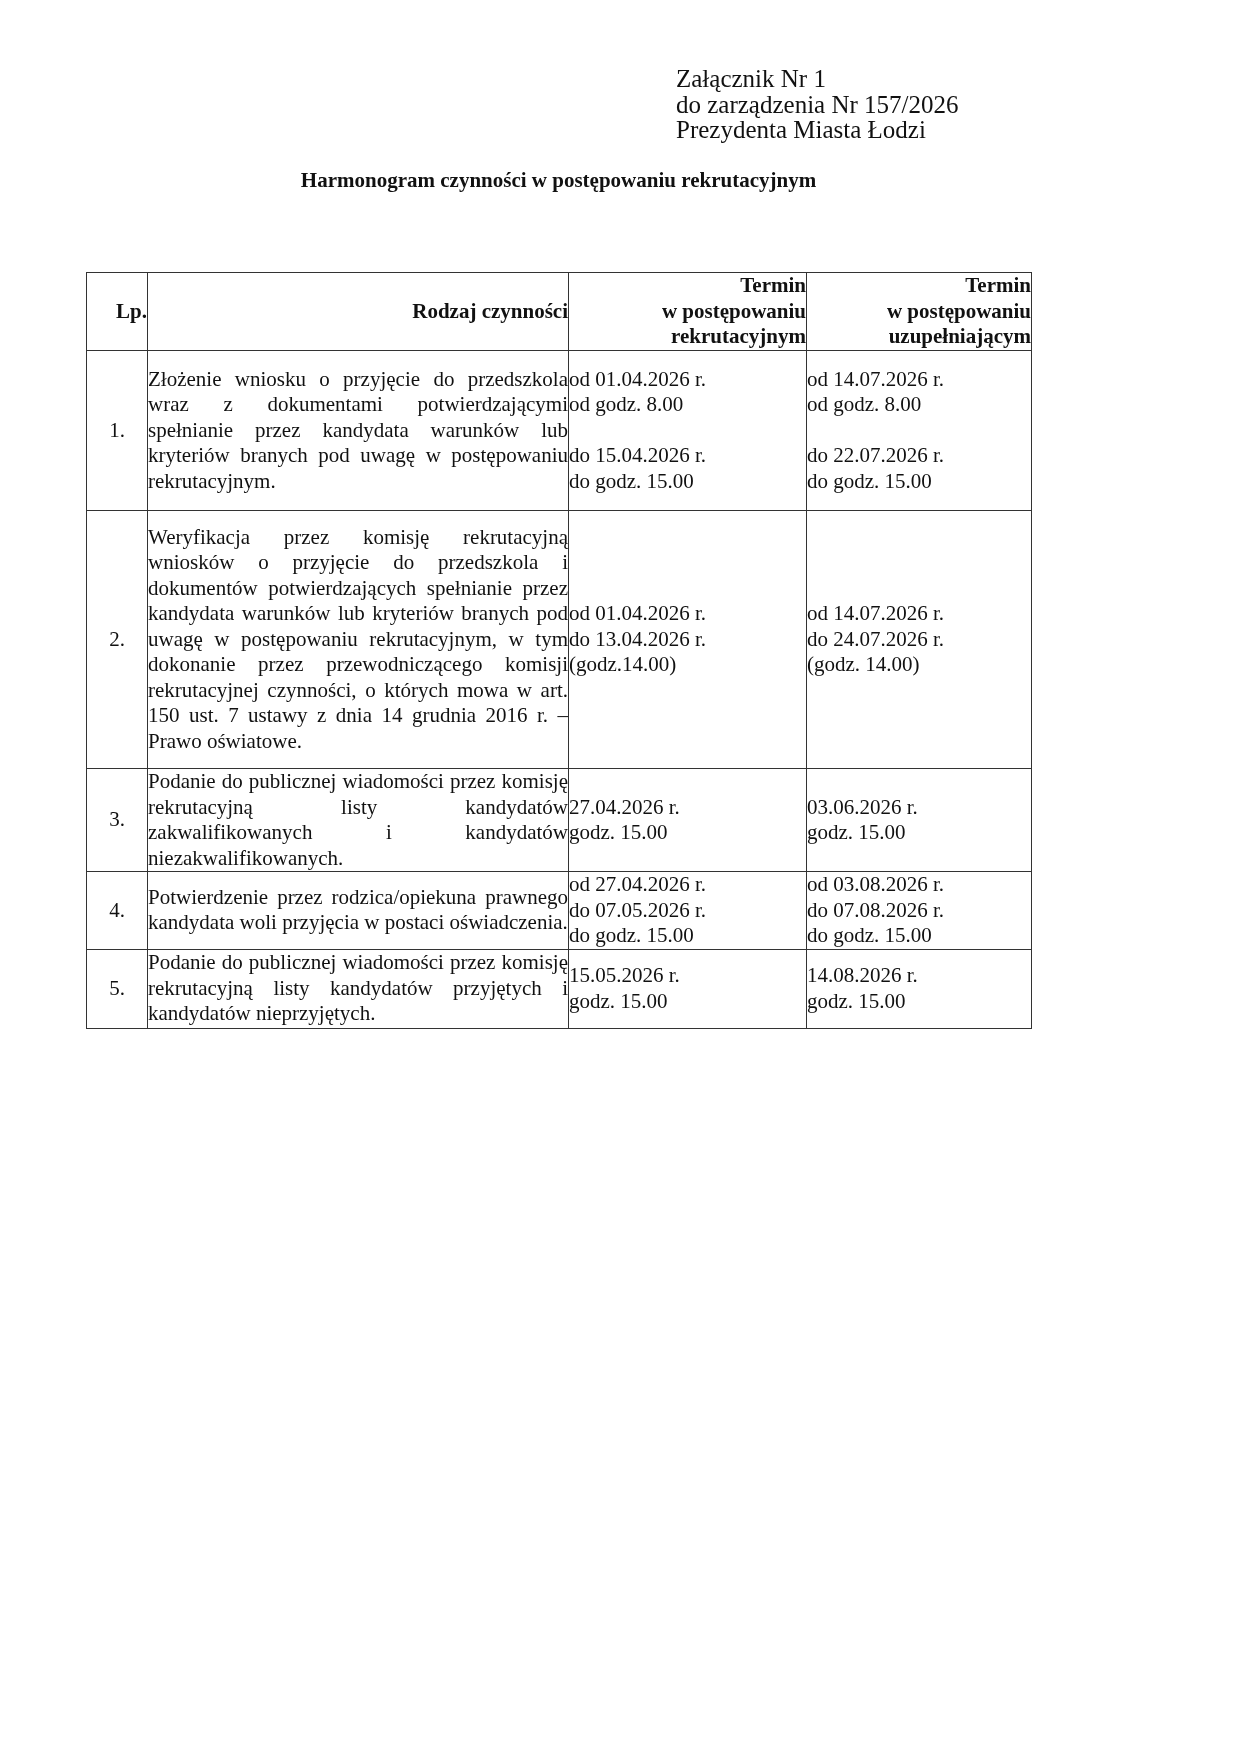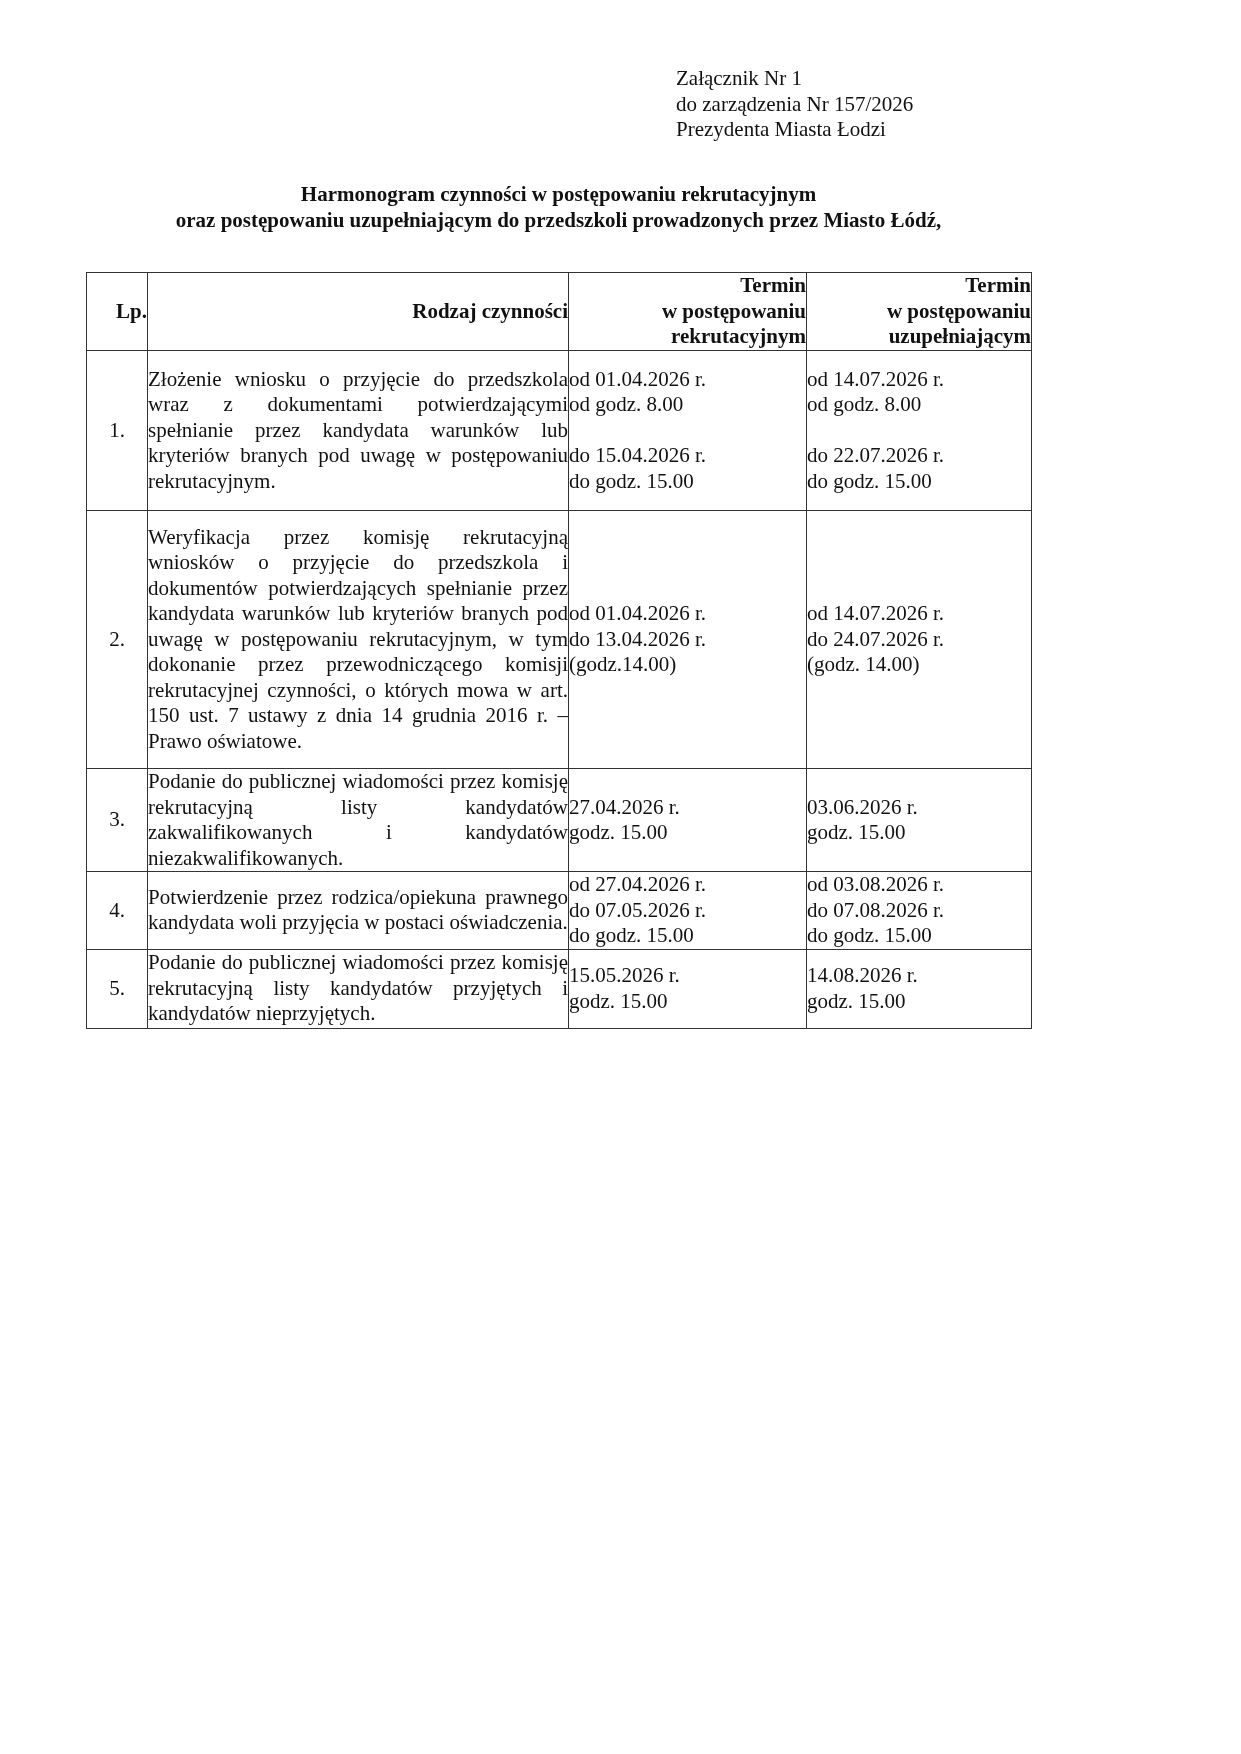--- a/index.html
+++ b/index.html
@@ -3,25 +3,25 @@
 <meta charset="utf-8">
 <style>
   html, body { margin: 0; padding: 0; background: #ffffff; }
   body {
     width: 1241px; height: 1754px; position: relative; overflow: hidden;
     font-family: "Liberation Serif", "DejaVu Serif", serif;
     color: #111;
   }
   .annex {
     position: absolute; left: 676px; top: 66px;
-    font-size: 21px; line-height: 25.5px;
+    font-size: 25px; line-height: 25.5px;
   }
   .annex div { white-space: nowrap; }
   .title {
-    position: absolute; left: 86px; width: 945px; top: 182px;
+    position: absolute; left: 86px; width: 945px; top: 168px;
     text-align: center; font-weight: bold; font-size: 21px; line-height: 25.5px;
   }
   .title div { white-space: nowrap; }
   table.schedule {
     position: absolute; left: 86px; top: 272px;
     width: 945px; border-collapse: collapse; table-layout: fixed;
     font-size: 21px; line-height: 25.5px;
   }
   table.schedule th, table.schedule td {
     border: 1.3px solid #333;
@@ -53,21 +53,20 @@
 <body>
 
 <div class="annex">
   <div>Załącznik Nr 1</div>
   <div>do zarządzenia Nr 157/2026</div>
   <div>Prezydenta Miasta Łodzi</div>
 </div>
 
 <div class="title">
   <div>Harmonogram czynności w postępowaniu rekrutacyjnym</div>
-  <div>oraz postępowaniu uzupełniającym do przedszkoli prowadzonych przez Miasto Łódź,</div>
 </div>
 
 <table class="schedule">
   <colgroup>
     <col class="c-lp">
       <col class="c-act">
       <col class="c-rec">
       <col class="c-sup">
   </colgroup>
   <thead>

